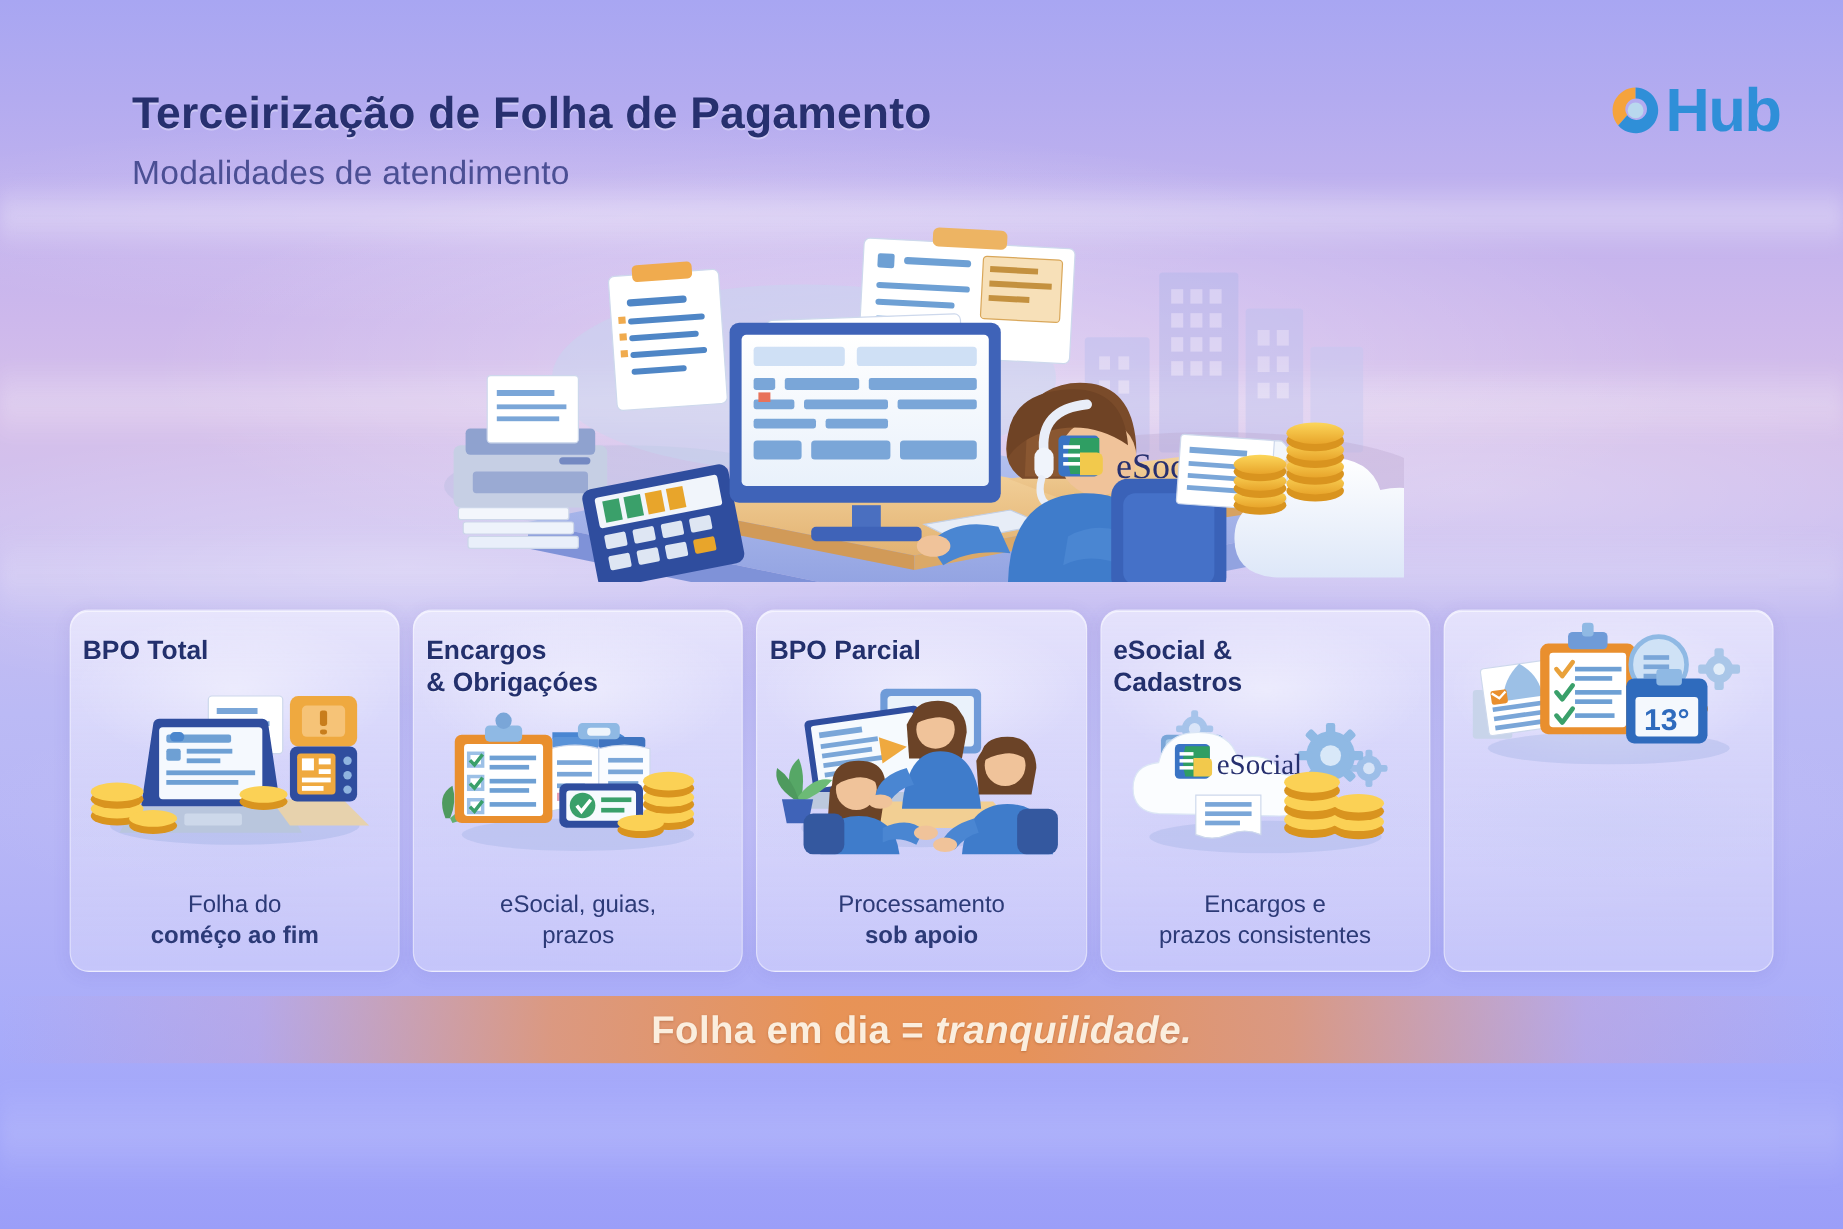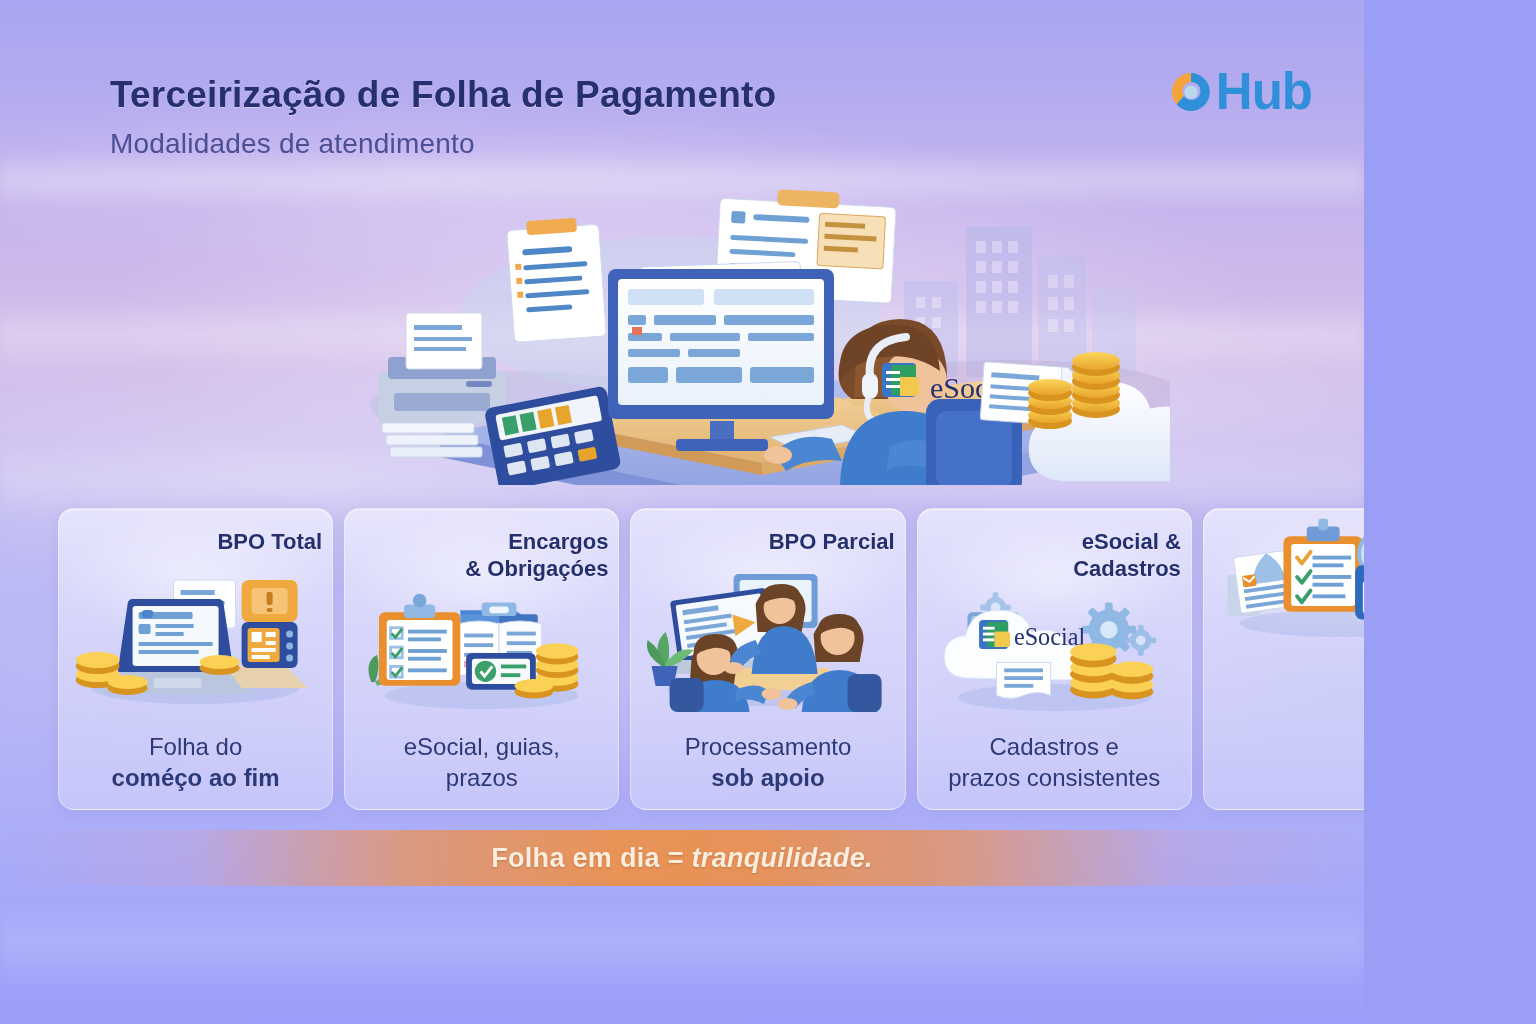--- a/index.html
+++ b/index.html
@@ -1,21 +1,21 @@
 <!DOCTYPE html>
 <html><head>
 <meta charset="utf-8">
 <style>
   html,body{margin:0;padding:0;}
   body{
     width:1536px;height:1024px;overflow:hidden;
     font-family:"Liberation Sans", sans-serif;
     background:#9a9ef5;
   }
-  .stage{position:relative;width:1364px;height:1024px;overflow:hidden;}
+  .stage{position:relative;width:1536px;height:1024px;overflow:hidden;}
 
   
   .sky{
     position:absolute;inset:0;
     background:
       linear-gradient(180deg,
         #a8a6f2 0%,
         #b3abf0 8%,
         #c3b3ee 18%,
         #cdb8ec 26%,
@@ -77,48 +77,48 @@
     box-shadow:0 2px 14px rgba(80,70,160,.10), inset 0 1px 0 rgba(255,255,255,.55);
   }
   .card-inner-haze{
     position:absolute;inset:0;
     background:
       radial-gradient(ellipse 70% 30% at 50% 22%, rgba(255,255,255,.45), rgba(255,255,255,0) 70%),
       radial-gradient(ellipse 80% 22% at 50% 60%, rgba(200,205,245,.35), rgba(255,255,255,0) 72%);
     pointer-events:none;
   }
   .card-title{
-    position:relative;z-index:3;text-align:right;
+    position:relative;z-index:3;text-align:left;
     padding:20px 10px 0;font-size:22px;font-weight:bold;color:#23306d;
     line-height:1.22;text-shadow:0 1px 0 rgba(255,255,255,.45);
   }
   .card-art{position:relative;z-index:2;height:150px;margin-top:6px;}
   .card-art svg{display:block;width:100%;height:100%;}
   .card-desc{
     position:absolute;left:0;right:0;bottom:16px;z-index:3;text-align:center;
-    font-size:24px;color:#2c3a77;line-height:1.3;padding:0 8px;
+    font-size:20px;color:#2c3a77;line-height:1.3;padding:0 8px;
   }
   .card-desc .b{font-weight:bold;}
 
   
   .banner{
     position:absolute;left:0;right:0;top:830px;height:56px;
     display:flex;align-items:center;justify-content:center;
     background:linear-gradient(90deg,
        rgba(176,171,240,0) 0%,
        rgba(196,163,213,.45) 14%,
        rgba(226,150,112,.88) 30%,
        rgba(234,146,80,.96) 45%,
        rgba(233,145,82,.96) 55%,
        rgba(224,150,115,.88) 70%,
        rgba(197,163,211,.45) 86%,
        rgba(176,171,240,0) 100%);
   }
   .banner-text{
-    font-size:27px;font-weight:bold;color:#fbeede;letter-spacing:.3px;
+    font-size:32px;font-weight:bold;color:#fbeede;letter-spacing:.3px;
     text-shadow:0 1px 2px rgba(130,60,20,.35);
   }
   .banner-text .it{font-style:italic;font-weight:bold;}
 </style>
 </head>
 <body>
 
 <div class="stage">
 
   <div class="sky"></div>
@@ -696,21 +696,21 @@
             <ellipse cx="160" cy="72" rx="24" ry="9" fill="#d9941f"></ellipse>
               <ellipse cx="160" cy="65" rx="24" ry="9" fill="#fbd155"></ellipse>
             <ellipse cx="200" cy="106" rx="22" ry="8" fill="#d9941f"></ellipse>
               <ellipse cx="200" cy="99" rx="22" ry="8" fill="#fbd155"></ellipse>
             <ellipse cx="200" cy="90" rx="22" ry="8" fill="#d9941f"></ellipse>
               <ellipse cx="200" cy="83" rx="22" ry="8" fill="#fbd155"></ellipse>
           </g>
         </svg>
       </div>
       <div class="card-desc">
-        <span>Cadastros e</span><br>
+        <span>Encargos e</span><br>
         <span>prazos consistentes</span>
       </div>
     </div>
 
     <div class="card">
       <div class="card-inner-haze"></div>
       <div class="card-art" style="height:122px;">
         <svg viewBox="0 0 250 126" aria-hidden="true">
           <ellipse cx="125" cy="112" rx="104" ry="14" fill="#9fb0e2" opacity=".34"></ellipse>
 

